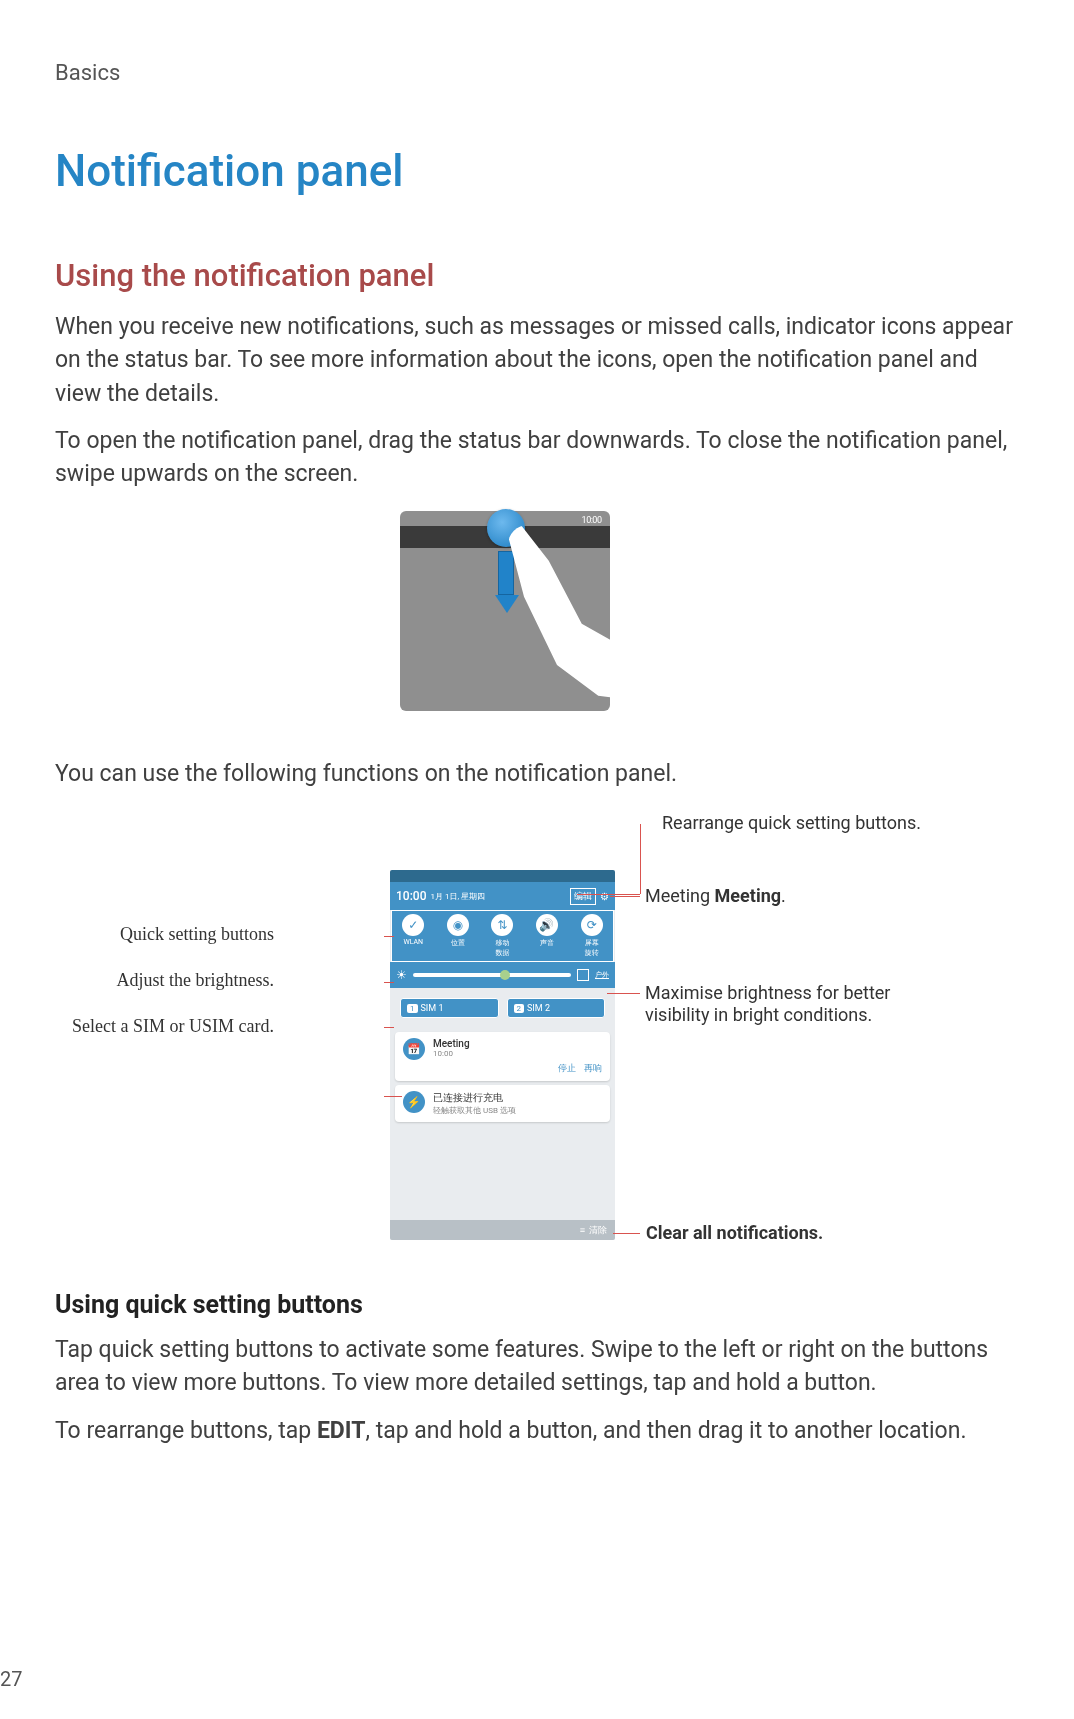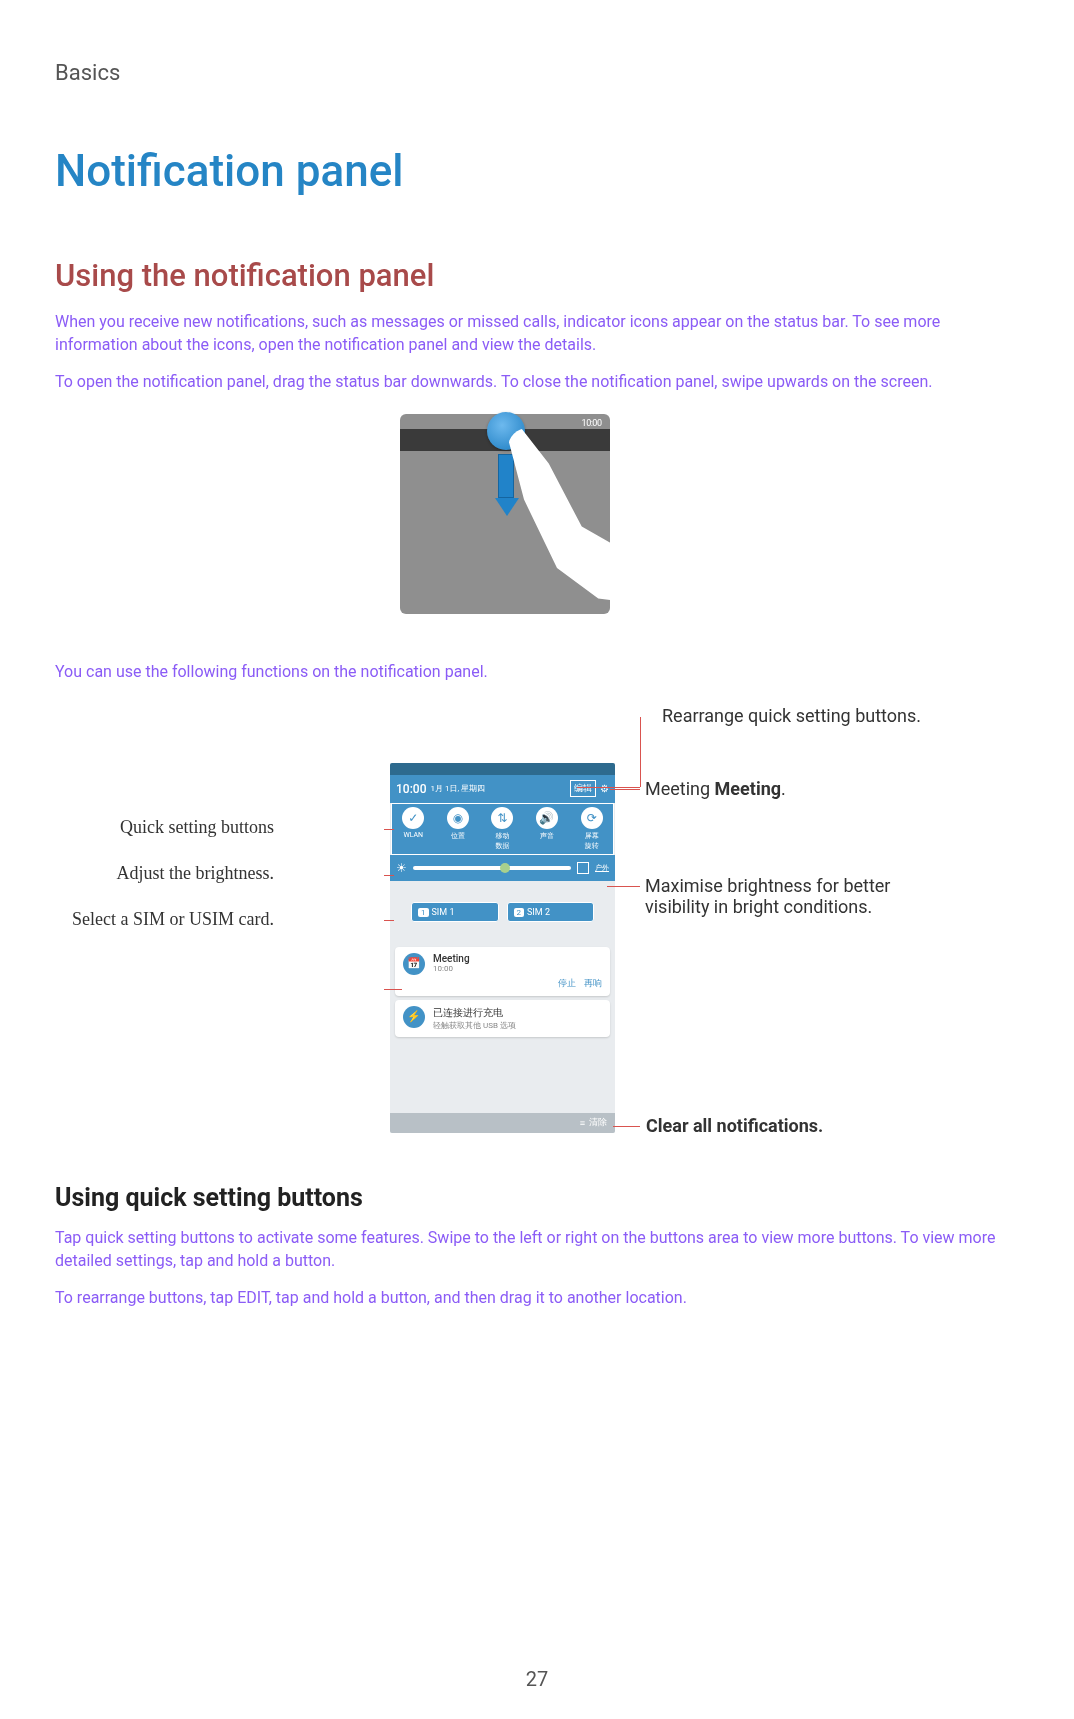--- a/index.html
+++ b/index.html
@@ -24,38 +24,37 @@
     font-weight: 500;
     margin-bottom: 60px;
   }
   .subtitle {
     font-size: 31px;
     color: #a84a4a;
     font-weight: 500;
     margin-bottom: 16px;
   }
   .body-text {
-    font-size: 16px;
-    color: #8b5cf6;
+    font-size: 23px;
+    color: #404040;
     line-height: 1.45;
     margin-bottom: 14px;
   }
-  .body-text b { font-weight: 400; }
+  .body-text b { font-weight: 700; }
   .section-heading {
     font-size: 25px;
     color: #222;
     font-weight: 700;
     margin-top: 40px;
     margin-bottom: 14px;
   }
   .page-number {
     position: absolute;
     bottom: 28px;
     left: 0; right: 0;
-    text-align: center;
     font-size: 20px;
     color: #555;
   }
 
   
   .fig1 {
     width: 275px;
     height: 220px;
     margin: 20px auto 26px auto;
     position: relative;
@@ -185,21 +184,21 @@
     position: absolute; left: 55%; top: -3px;
     width: 10px; height: 10px; border-radius: 50%;
     background: #a8d08d;
   }
   .bright-check {
     width: 12px; height: 12px; border: 1px solid #fff;
   }
   .bright-check-inner { width: 100%; height: 100%; background: none; }
   .bright-label { color: #fff; font-size: 7px; text-decoration: underline; }
   .np-sims {
-    display: flex; gap: 8px; padding: 21px;
+    display: flex; gap: 8px; padding: 10px;
     background: #e9ecef;
   }
   .sim-card {
     flex: 1;
     background: #4292c6;
     color: #fff;
     font-size: 9px;
     padding: 4px 6px;
     border-radius: 3px;
     border: 1px solid #fff;

